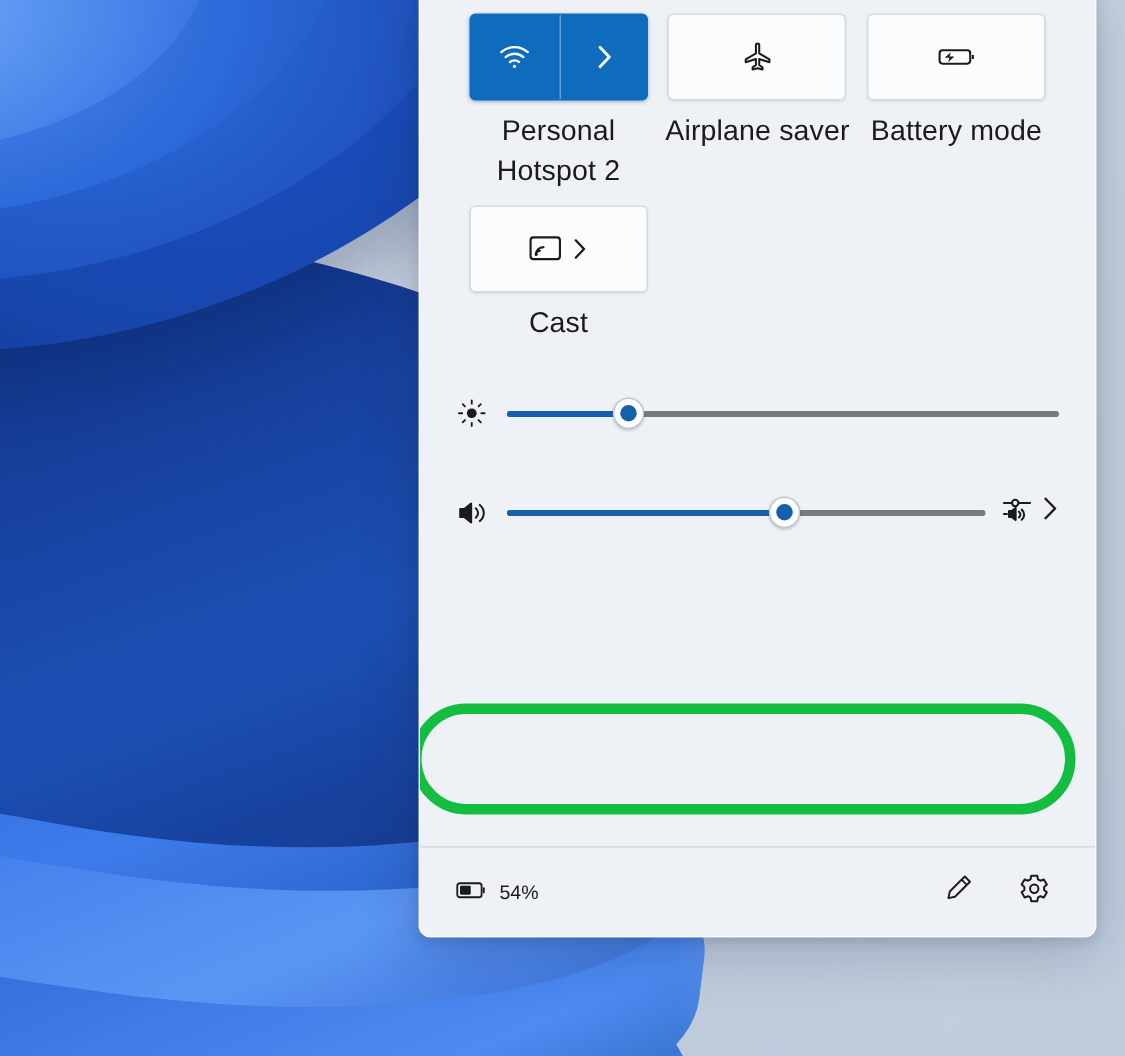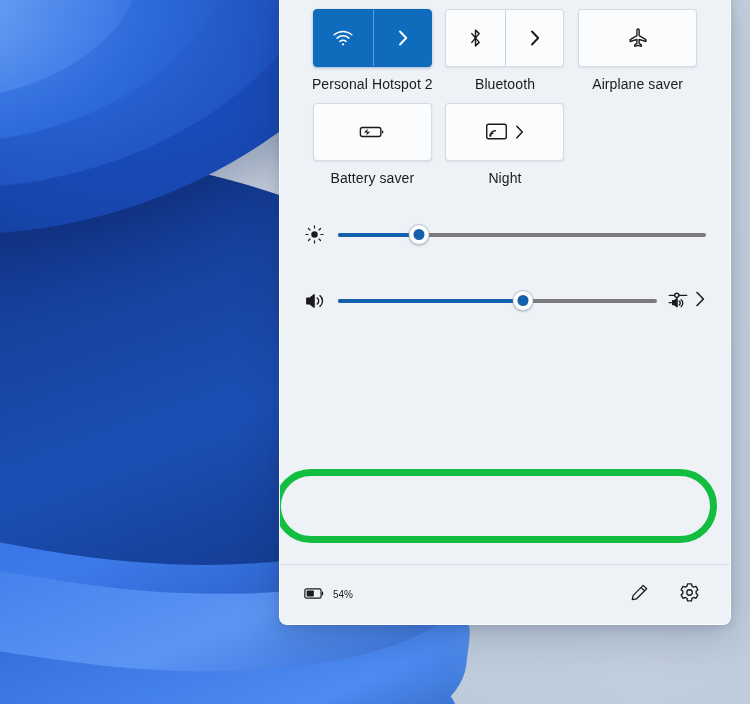--- a/index.html
+++ b/index.html
@@ -165,21 +165,21 @@
   }
   .tile.inline .main { flex: 0 0 auto; }
   .tile.inline .chev { flex: 0 0 auto; margin-left: 6px; }
 
   .tile svg { display: block; }
   .tile .glyph { color: #1b1b1b; }
   .tile.on .glyph { color: #ffffff; }
 
   .tile-label {
     margin-top: 8px;
-    font-size: 14px;
+    font-size: 19px;
     color: #1b1b1b;
     text-align: center;
     line-height: 1.42;
     max-width: 130px;
     letter-spacing: .1px;
   }
 
   
   .slider-row {
     display: flex;
@@ -271,21 +271,21 @@
     align-items: center;
     padding: 0 24px;
     box-sizing: border-box;
     border-top: 1px solid rgba(175,188,205,.40);
   }
   .battery {
     display: flex;
     align-items: center;
     gap: 8px;
     color: #1b1b1b;
-    font-size: 10px;
+    font-size: 13px;
   }
   .footer-spacer { flex: 1; }
   .footer-btn {
     width: 34px;
     height: 34px;
     display: flex;
     align-items: center;
     justify-content: center;
     color: #1b1b1b;
     border-radius: 4px;
@@ -328,39 +328,20 @@
           <span class="glyph">
             <svg width="12" height="18" viewBox="0 0 12 18" fill="none" stroke="currentColor" stroke-width="1.9" stroke-linecap="round" stroke-linejoin="round">
               <path d="M3 2.5L9.2 9 3 15.5"></path>
             </svg>
           </span>
         </div>
       </div>
       <div class="tile-label">Personal Hotspot 2</div>
     </div>
 
-    <div class="tile-cell">
-      <div class="tile split">
-        <div class="main">
-          <span class="glyph">
-            <svg width="15" height="22" viewBox="0 0 16 24" fill="none" stroke="currentColor" stroke-width="1.6" stroke-linecap="round" stroke-linejoin="round">
-              <path d="M4 7.2L12 16.8 8 20.6V3.4l4 3.8L4 16.8"></path>
-            </svg>
-          </span>
-        </div>
-        <div class="chev">
-          <span class="glyph">
-            <svg width="12" height="18" viewBox="0 0 12 18" fill="none" stroke="currentColor" stroke-width="1.9" stroke-linecap="round" stroke-linejoin="round">
-              <path d="M3 2.5L9.2 9 3 15.5"></path>
-            </svg>
-          </span>
-        </div>
-      </div>
-      <div class="tile-label">Bluetooth</div>
-    </div>
 
 
     <div class="tile-cell">
       <div class="tile">
         <div class="main">
           <span class="glyph">
             <svg width="23" height="22" viewBox="0 0 24 24" fill="none" stroke="currentColor" stroke-width="1.5" stroke-linejoin="round">
               <path d="M12.6 2.2c.7 0 1.2.6 1.2 1.3v5.9l7.4 4.3v2.1l-7.4-2.3v4.3l2.4 1.7v1.6l-3.6-1-3.6 1v-1.6l2.4-1.7v-4.3l-7.4 2.3v-2.1l7.4-4.3V3.5c0-.7.5-1.3 1.2-1.3z"></path>
             </svg>
           </span>
@@ -374,21 +355,21 @@
         <div class="main">
           <span class="glyph">
             <svg width="26" height="16" viewBox="0 0 28 16" fill="none" stroke="currentColor" stroke-width="1.5" stroke-linejoin="round">
               <rect x="1.5" y="3.2" width="22" height="9.6" rx="2.2"></rect>
               <path d="M25.4 6.6v2.8"></path>
               <path d="M9.6 4.6L5.2 8.6h3.4l-.9 3.2 4.4-4.2H8.7z" fill="currentColor" stroke="none"></path>
             </svg>
           </span>
         </div>
       </div>
-      <div class="tile-label">Battery saver</div>
+      <div class="tile-label">Battery mode</div>
     </div>
 
 
 
     <div class="tile-cell">
       <div class="tile inline">
         <div class="main">
           <span class="glyph">
             <svg width="23" height="19" viewBox="0 0 24 20" fill="none" stroke="currentColor" stroke-width="1.5" stroke-linecap="round" stroke-linejoin="round">
               <rect x="1.7" y="2.4" width="20.6" height="15.2" rx="2"></rect>
@@ -399,21 +380,21 @@
           </span>
         </div>
         <div class="chev">
           <span class="glyph">
             <svg width="11" height="16" viewBox="0 0 12 18" fill="none" stroke="currentColor" stroke-width="1.7" stroke-linecap="round" stroke-linejoin="round">
               <path d="M3 2.5L9.2 9 3 15.5"></path>
             </svg>
           </span>
         </div>
       </div>
-      <div class="tile-label">Night</div>
+      <div class="tile-label">Cast</div>
     </div>
 
     <div class="tile-cell"></div>
   </div>
 
   <div class="slider-row">
     <div class="slider-icon">
       <svg width="21" height="21" viewBox="0 0 24 24" fill="none" stroke="currentColor" stroke-width="1.4" stroke-linecap="round">
         <circle cx="12" cy="12" r="3.7" fill="currentColor" stroke="none"></circle>
         <path d="M12 2.2v2.5M12 19.3v2.5M2.2 12h2.5M19.3 12h2.5M5.1 5.1l1.7 1.7M17.2 17.2l1.7 1.7M18.9 5.1l-1.7 1.7M6.8 17.2l-1.7 1.7"></path>

